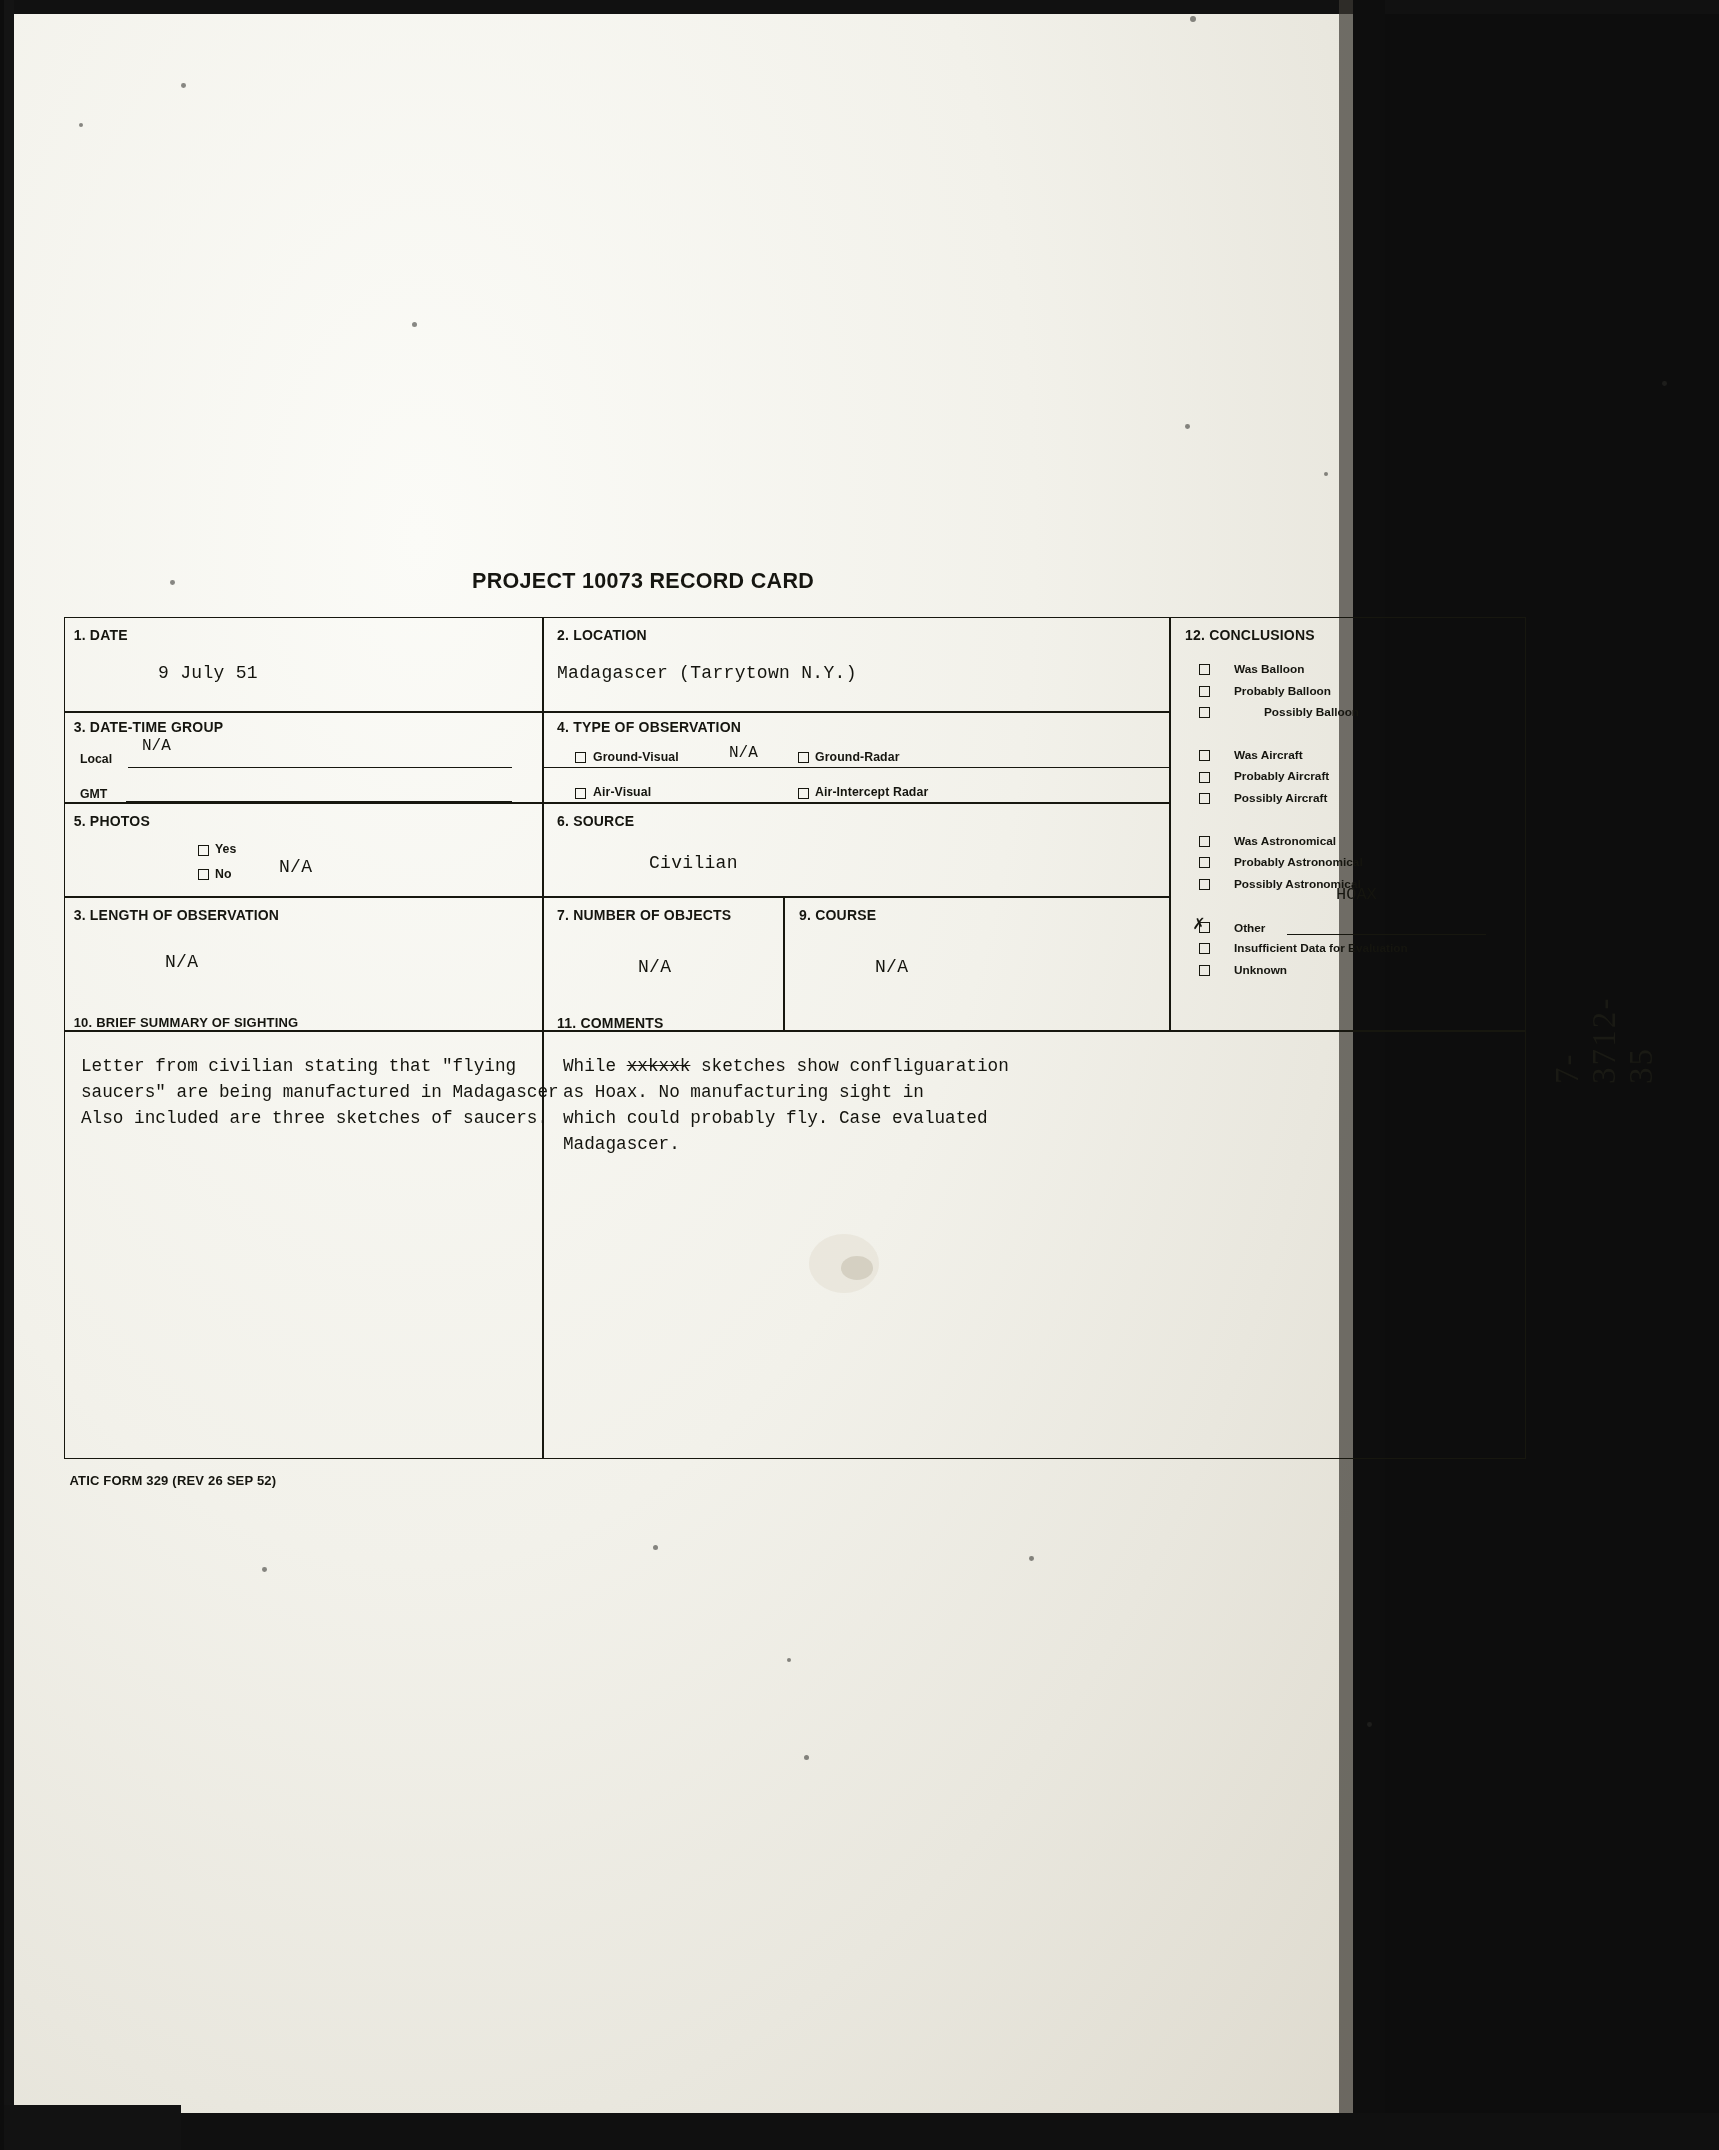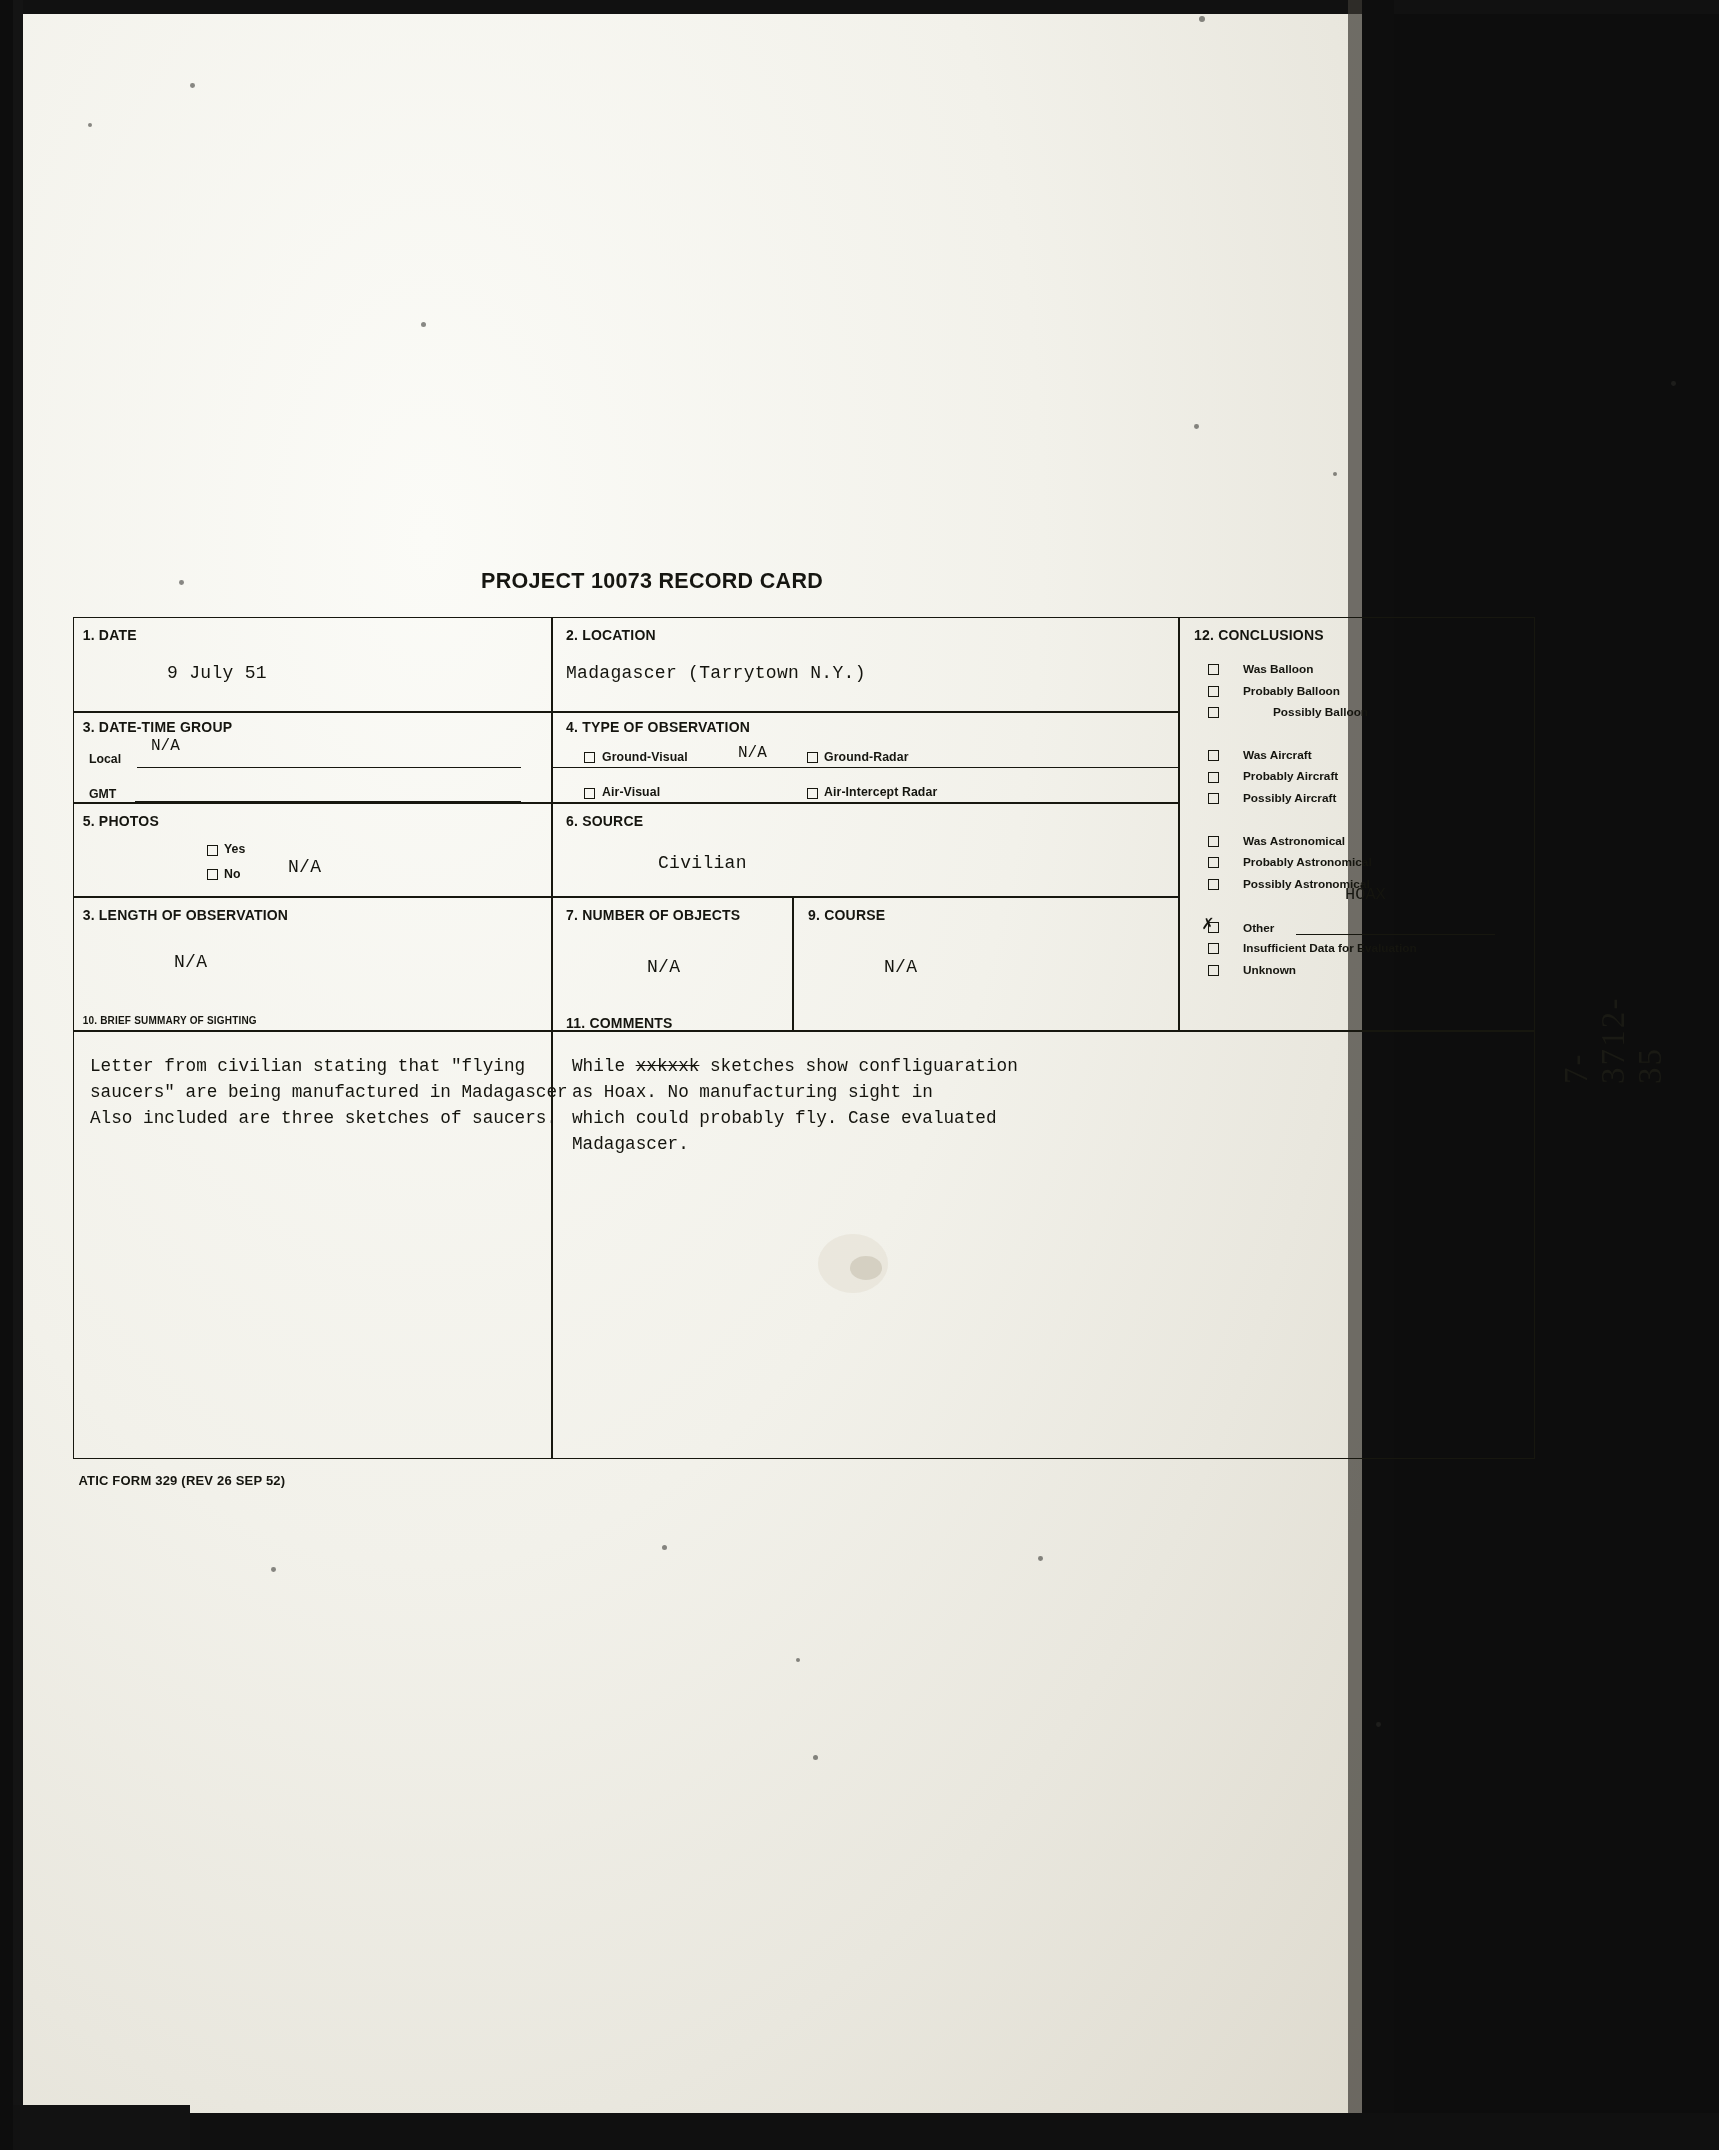--- a/index.html
+++ b/index.html
@@ -3,21 +3,21 @@
 <meta charset="utf-8">
 <style>
   html,body{margin:0;padding:0;}
   body{
     width:1719px;height:2151px;
     background:#0d0d0d;
     font-family:"Liberation Sans", sans-serif;
     overflow:hidden;
   }
   .scan{
-    position:absolute;left:13px;top:0;width:1381px;height:2151px;
+    position:absolute;left:4px;top:0;width:1381px;height:2151px;
     background:
       radial-gradient(ellipse at 30% 25%, #fbfbf7 0%, #f2f1ea 45%, #e9e7de 70%, #ddd9cd 100%);
   }
   
   .edge-top{position:absolute;left:0;top:0;width:1719px;height:14px;background:#111;}
   .edge-left{position:absolute;left:0;top:0;width:9.7px;height:2151px;background:#141414;}
   .edge-right{position:absolute;right:0;top:0;width:32px;height:2151px;background:#0e0e0e;}
   .edge-bottom{position:absolute;left:0;bottom:0;width:1719px;height:38px;background:#101010;}
   .edge-right2{position:absolute;right:32px;top:0;width:14px;height:2151px;background:#3a3832;opacity:.7;}
   .corner-bl{position:absolute;left:0;bottom:0;width:177px;height:46px;background:#121212;}
@@ -185,21 +185,21 @@
 
     <div class="lbl" style="left:9.7px;top:290px;">3.  LENGTH OF OBSERVATION</div>
     <div class="hand" style="left:101px;top:335px;">N/A</div>
 
     <div class="lbl" style="left:493px;top:290px;">7.  NUMBER OF OBJECTS</div>
     <div class="hand" style="left:574px;top:340px;">N/A</div>
 
     <div class="lbl" style="left:735px;top:290px;">9.  COURSE</div>
     <div class="hand" style="left:811px;top:340px;">N/A</div>
 
-    <div class="lbl" style="left:9.7px;top:398px;font-size:10px;text-align:right;">10.  BRIEF SUMMARY OF SIGHTING</div>
+    <div class="lbl" style="left:9.7px;top:398px;font-size:13px;text-align:right;">10.  BRIEF SUMMARY OF SIGHTING</div>
     <div class="lbl" style="left:493px;top:398px;">11.  COMMENTS</div>
 
     <div class="summary">
       <div>Letter from civilian stating that "flying</div>
       <div>saucers" are being manufactured in Madagascer</div>
       <div>Also included are three sketches of saucers.</div>
     </div>
 
     <div class="comments">
       <div><span>While </span><span class="strike">xxkxxk</span><span> sketches show confliguaration</span></div>

